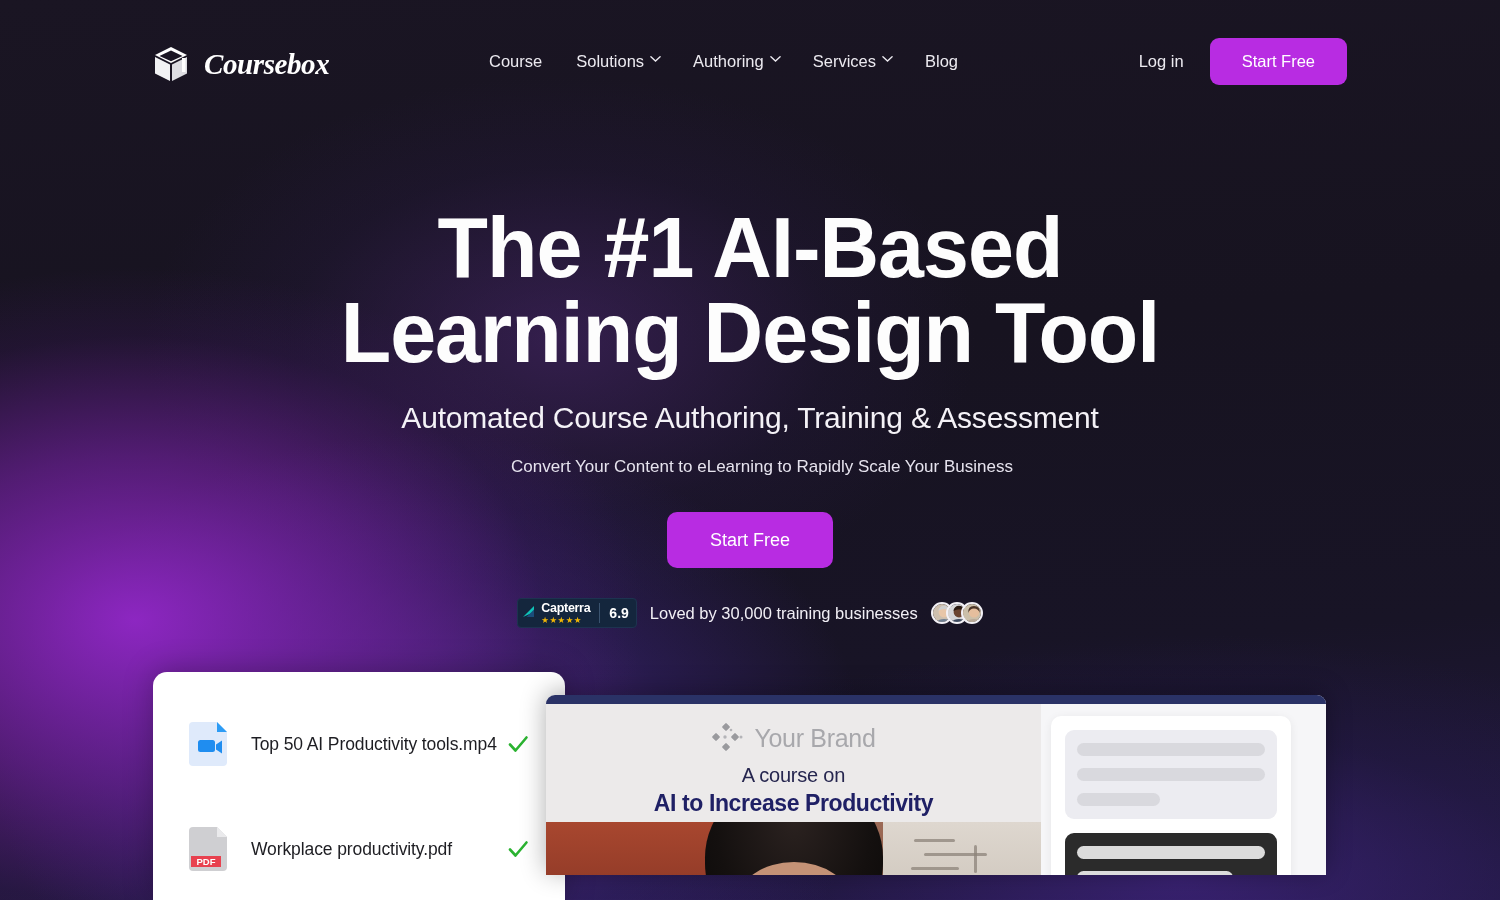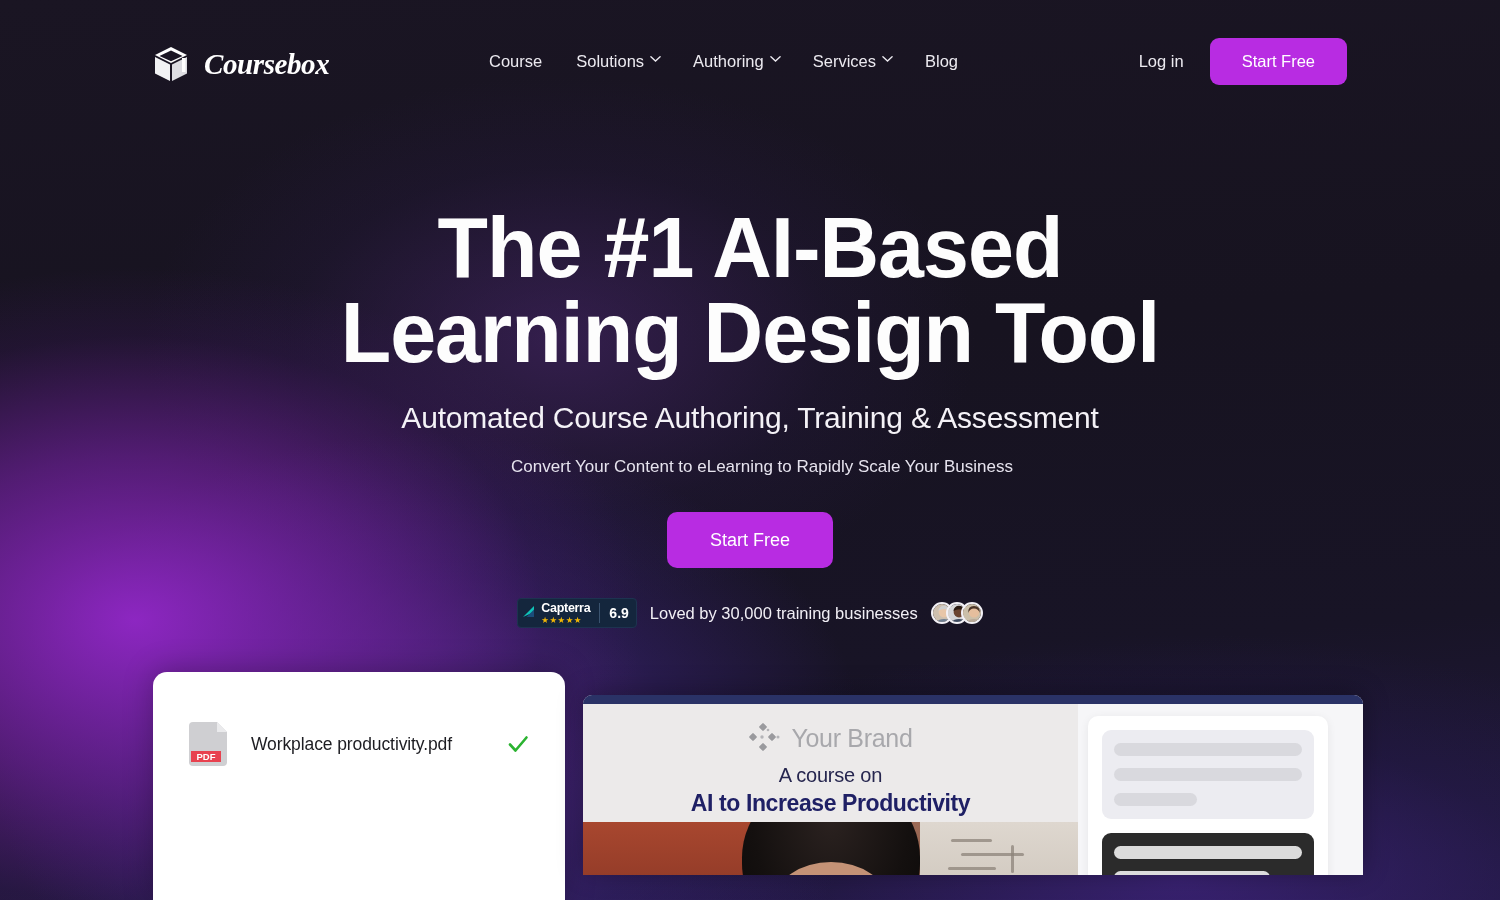--- a/index.html
+++ b/index.html
@@ -113,21 +113,21 @@
     box-shadow:0 -2px 30px rgba(0,0,0,0.28);
     padding:36px 0 0 0; overflow:hidden;
   }
   .file-row { display:flex; align-items:center; padding:0 36px 0 32px; height:72px; }
   .file-row + .file-row { margin-top:33px; }
   .file-icon { width:48px; height:52px; position:relative; flex:0 0 48px; }
   .file-name { margin-left:18px; font-size:17.5px; color:#1d1d22; flex:1; letter-spacing:-0.1px; }
   .check { width:22px; height:22px; flex:0 0 22px; }
 
   .browser {
-    position:absolute; left:583px; top:27px; width:780px; height:180px;
+    position:absolute; left:546px; top:27px; width:780px; height:180px;
     border-radius:9px 9px 0 0; overflow:hidden;
     background:#e9e9ed;
     box-shadow:0 -3px 26px rgba(0,0,0,0.32);
   }
   .browser-bar { height:9px; background:#2a3266; }
   .browser-body { position:relative; height:196px; display:flex; }
   .preview-col { position:relative; width:495px; background:#eceaea; }
   .brandline {
     display:flex; align-items:center; justify-content:center; gap:9px;
     padding-top:17px;
@@ -294,20 +294,36 @@
           </svg>
         </span>
       </span>
     </div>
   </section>
 
   <section class="mock">
 
     <div class="card-files">
 
+      <div class="file-row">
+        <span class="file-icon">
+          <svg viewBox="0 0 48 52" width="48" height="52">
+            <path d="M8 4 h24 l10 10 v30 a4 4 0 0 1 -4 4 h-30 a4 4 0 0 1 -4 -4 v-36 a4 4 0 0 1 4 -4 z" fill="#dfeafb"></path>
+            <path d="M32 4 l10 10 h-10 z" fill="#2d9cf5"></path>
+            <rect x="13" y="22" width="17" height="12" rx="2.5" fill="#1f8df0"></rect>
+            <path d="M31 26.5 L37 22.5 v13 l-6 -4 z" fill="#1f8df0"></path>
+          </svg>
+        </span>
+        <span class="file-name">Top 50 AI Productivity tools.mp4</span>
+        <span class="check">
+          <svg viewBox="0 0 22 22" width="22" height="22">
+            <path d="M3 11.5 L8.5 17.5 L19.5 4.5" stroke="#2bb331" stroke-width="2.6" fill="none" stroke-linecap="round" stroke-linejoin="round"></path>
+          </svg>
+        </span>
+      </div>
 
       <div class="file-row">
         <span class="file-icon">
           <svg viewBox="0 0 48 52" width="48" height="52">
             <path d="M8 4 h24 l10 10 v30 a4 4 0 0 1 -4 4 h-30 a4 4 0 0 1 -4 -4 v-36 a4 4 0 0 1 4 -4 z" fill="#cfcfd2"></path>
             <path d="M32 4 l10 10 h-10 z" fill="#eaeaec"></path>
             <rect x="6" y="33" width="30" height="11" fill="#e8414f"></rect>
             <text x="21" y="42" font-family="Liberation Sans, sans-serif" font-size="9.5" font-weight="bold" fill="#ffffff" text-anchor="middle">PDF</text>
           </svg>
         </span>

